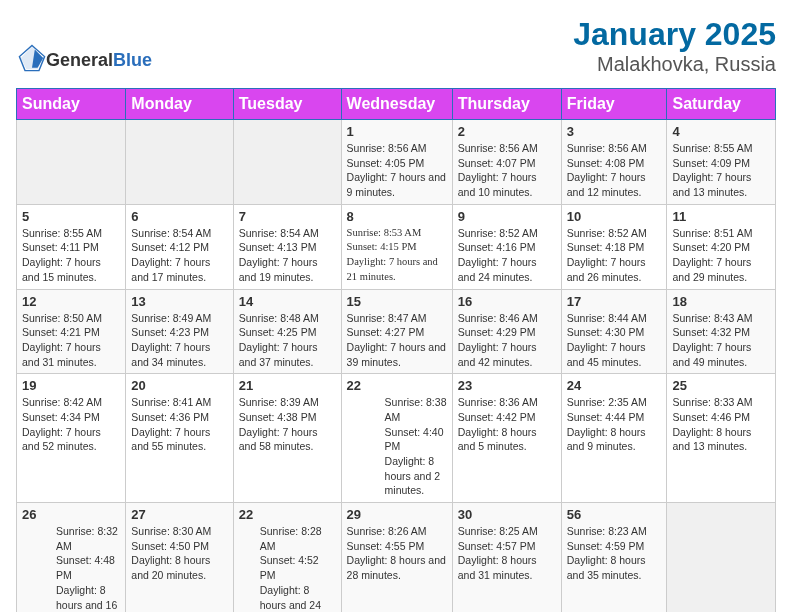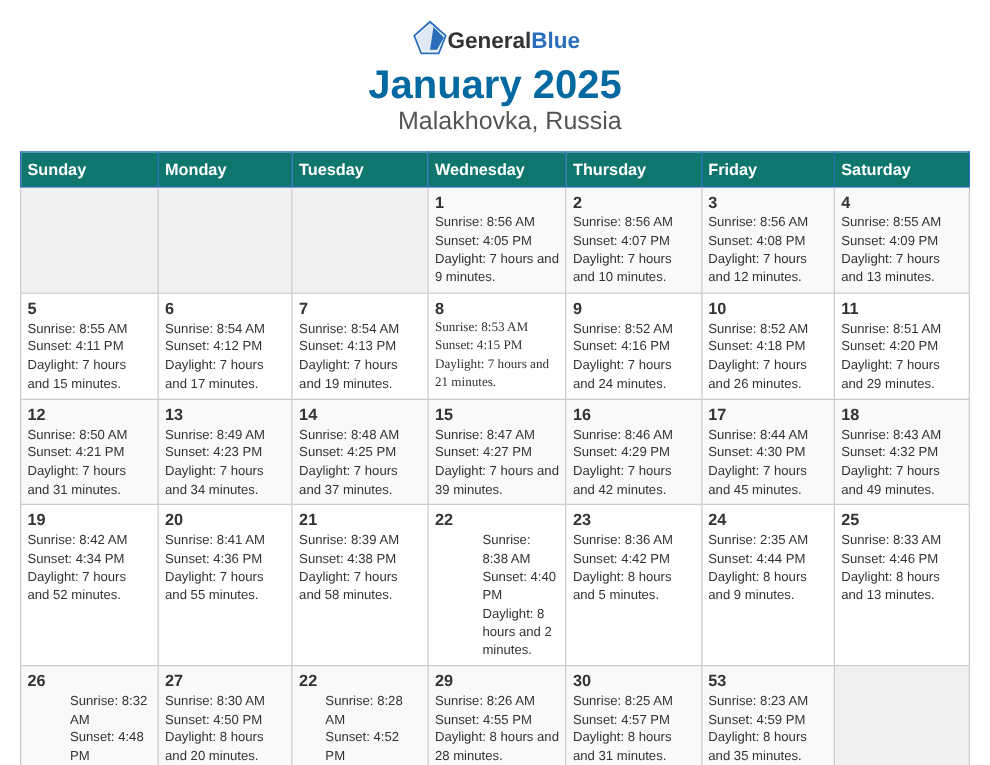--- a/index.html
+++ b/index.html
@@ -6,23 +6,22 @@
     body {
       font-family: Arial, sans-serif;
       background: #fff;
       width: 792px;
       min-height: 612px;
       padding: 16px;
     }
     .header-area {
       display: flex;
       justify-content: space-between;
-      align-items: center;
+      align-items: flex-end;
       margin-bottom: 12px;
-      flex-direction: column;
     }
     .logo {
       display: flex;
       align-items: center;
     }
     .logo-icon {
       width: 28px;
       height: 28px;
       margin-left: 2px;
     }
@@ -37,25 +36,25 @@
     .calendar-subtitle {
       font-size: 20px;
       color: #555;
     }
     table {
       width: 100%;
       border-collapse: collapse;
       font-size: 11px;
     }
     thead tr th {
-      background-color: #0f766e;
+      background-color: #d946ef;
       color: #fff;
       text-align: left;
       padding: 6px 5px;
-      font-size: 13px;
+      font-size: 16px;
       font-weight: bold;
       border: 1px solid #2a6ebb;
     }
     tbody tr td {
       border: 1px solid #ccc;
       vertical-align: top;
       padding: 4px 5px;
       width: 113px;
       min-height: 80px;
       background: #fff;
@@ -302,21 +301,21 @@
 Sunset: 4:55 PM
 Daylight: 8 hours and 28 minutes.</div>
         </td>
         <td>
           <span class="day-number">30</span>
           <div class="day-info" style="white-space: pre-line;">Sunrise: 8:25 AM
 Sunset: 4:57 PM
 Daylight: 8 hours and 31 minutes.</div>
         </td>
         <td>
-          <span class="day-number">53</span>
+          <span class="day-number">56</span>
           <div class="day-info" style="white-space: pre-line;">Sunrise: 8:23 AM
 Sunset: 4:59 PM
 Daylight: 8 hours and 35 minutes.</div>
         </td>
         <td class="empty-cell"></td>
       </tr>
     </tbody>
 </table>
 
 </body></html>

